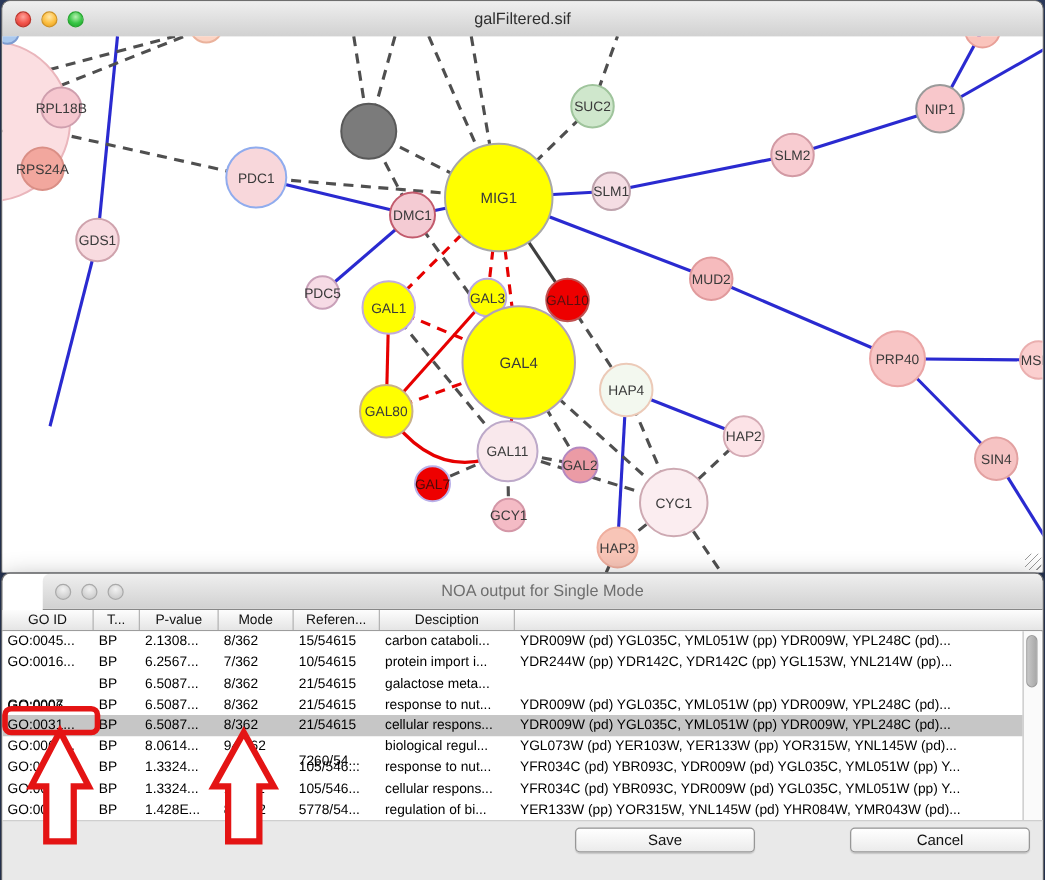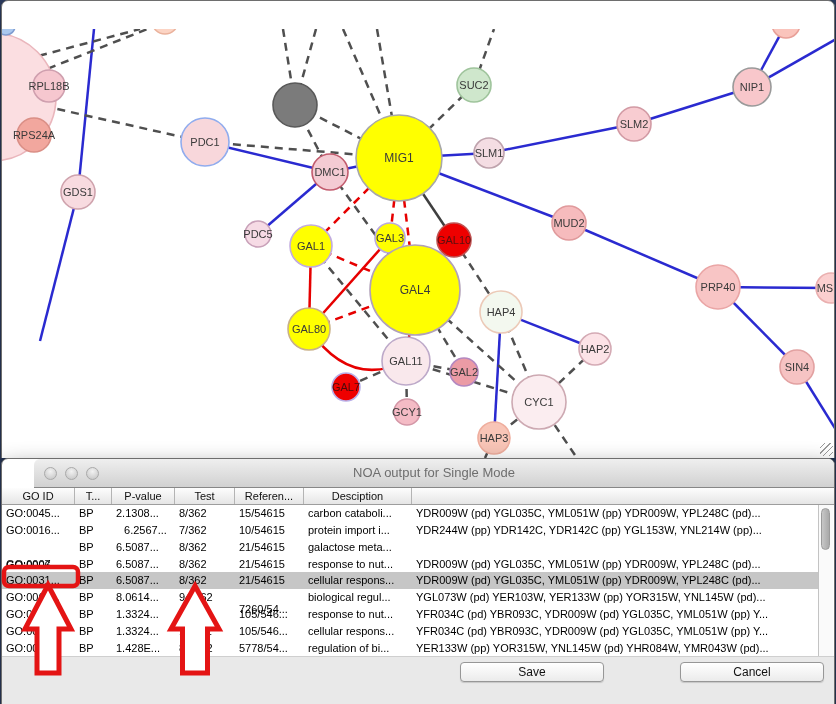--- a/index.html
+++ b/index.html
@@ -46,20 +46,28 @@
     box-shadow:0 1px 1px rgba(0,0,0,.15);box-sizing:border-box;font-family:"Liberation Sans",sans-serif;}
   #save-btn{left:458px;}
   #cancel-btn{left:678px;}
   #anno-svg{position:absolute;left:0;top:0;pointer-events:none;}
   svg text{font-family:"Liberation Sans",sans-serif;}
 </style>
 </head>
 <body>
 
 <div class="window" id="net-window">
+  <div class="titlebar">
+    <div class="lights">
+      <div class="light red"></div>
+      <div class="light yellow"></div>
+      <div class="light green"></div>
+    </div>
+    <span class="title">galFiltered.sif</span>
+  </div>
   <svg id="net-svg" width="832" height="429" viewBox="0 28 832 429">
       <path d="M92,28 L76,191" fill="none" stroke="#2a2ad0" stroke-width="2.5"></path>
       <path d="M76,191 L38,340" fill="none" stroke="#2a2ad0" stroke-width="2.5"></path>
       <path d="M203,141 L328,171" fill="none" stroke="#2a2ad0" stroke-width="2.5"></path>
       <path d="M328,171 L397,157" fill="none" stroke="#2a2ad0" stroke-width="2.5"></path>
       <path d="M328,171 L256,233" fill="none" stroke="#2a2ad0" stroke-width="2.5"></path>
       <path d="M397,157 L487,152" fill="none" stroke="#2a2ad0" stroke-width="2.5"></path>
       <path d="M487,152 L632,123" fill="none" stroke="#2a2ad0" stroke-width="2.5"></path>
       <path d="M632,123 L750,86" fill="none" stroke="#2a2ad0" stroke-width="2.5"></path>
       <path d="M750,86 L784,23" fill="none" stroke="#2a2ad0" stroke-width="2.5"></path>
@@ -181,39 +189,39 @@
       <div class="light inactive"></div>
       <div class="light inactive"></div>
       <div class="light inactive"></div>
     </div>
     <span class="title">NOA output for Single Mode</span>
   </div>
   <div id="noa-header">
       <div class="hcell" style="width: 73px;">GO ID</div>
       <div class="hcell" style="width: 37px;">T...</div>
       <div class="hcell" style="width: 63px;">P-value</div>
-      <div class="hcell" style="width: 60px;">Test</div>
+      <div class="hcell" style="width: 60px;">Mode</div>
       <div class="hcell" style="width: 69px;">Referen...</div>
       <div class="hcell" style="width: 108px;">Desciption</div>
       <div class="hcell" style="width: 15px; border-right: none;"></div>
     </div>
   <div id="noa-rows">
       <div class="trow">
         <div class="tcell" style="width: 73px;">GO:0045...</div>
         <div class="tcell" style="width: 37px;">BP</div>
         <div class="tcell" style="width: 63px;">2.1308...</div>
         <div class="tcell" style="width: 60px;">8/362</div>
         <div class="tcell" style="width: 69px;">15/54615</div>
         <div class="tcell" style="width: 108px;">carbon cataboli...</div>
         <div class="tcell" style="width: 411px;">YDR009W (pd) YGL035C, YML051W (pp) YDR009W, YPL248C (pd)...</div>
       </div>
       <div class="trow">
         <div class="tcell" style="width: 73px;">GO:0016...</div>
         <div class="tcell" style="width: 37px;">BP</div>
-        <div class="tcell" style="width: 63px; text-align: center;">6.2567...</div>
+        <div class="tcell" style="width: 63px;">6.2567...</div>
         <div class="tcell" style="width: 60px;">7/362</div>
         <div class="tcell" style="width: 69px;">10/54615</div>
         <div class="tcell" style="width: 108px;">protein import i...</div>
         <div class="tcell" style="width: 411px;">YDR244W (pp) YDR142C, YDR142C (pp) YGL153W, YNL214W (pp)...</div>
       </div>
       <div class="trow">
         <div class="tcell" style="width: 73px; margin-top: 36px;">GO:0006...</div>
         <div class="tcell" style="width: 37px;">BP</div>
         <div class="tcell" style="width: 63px;">6.5087...</div>
         <div class="tcell" style="width: 60px;">8/362</div>

